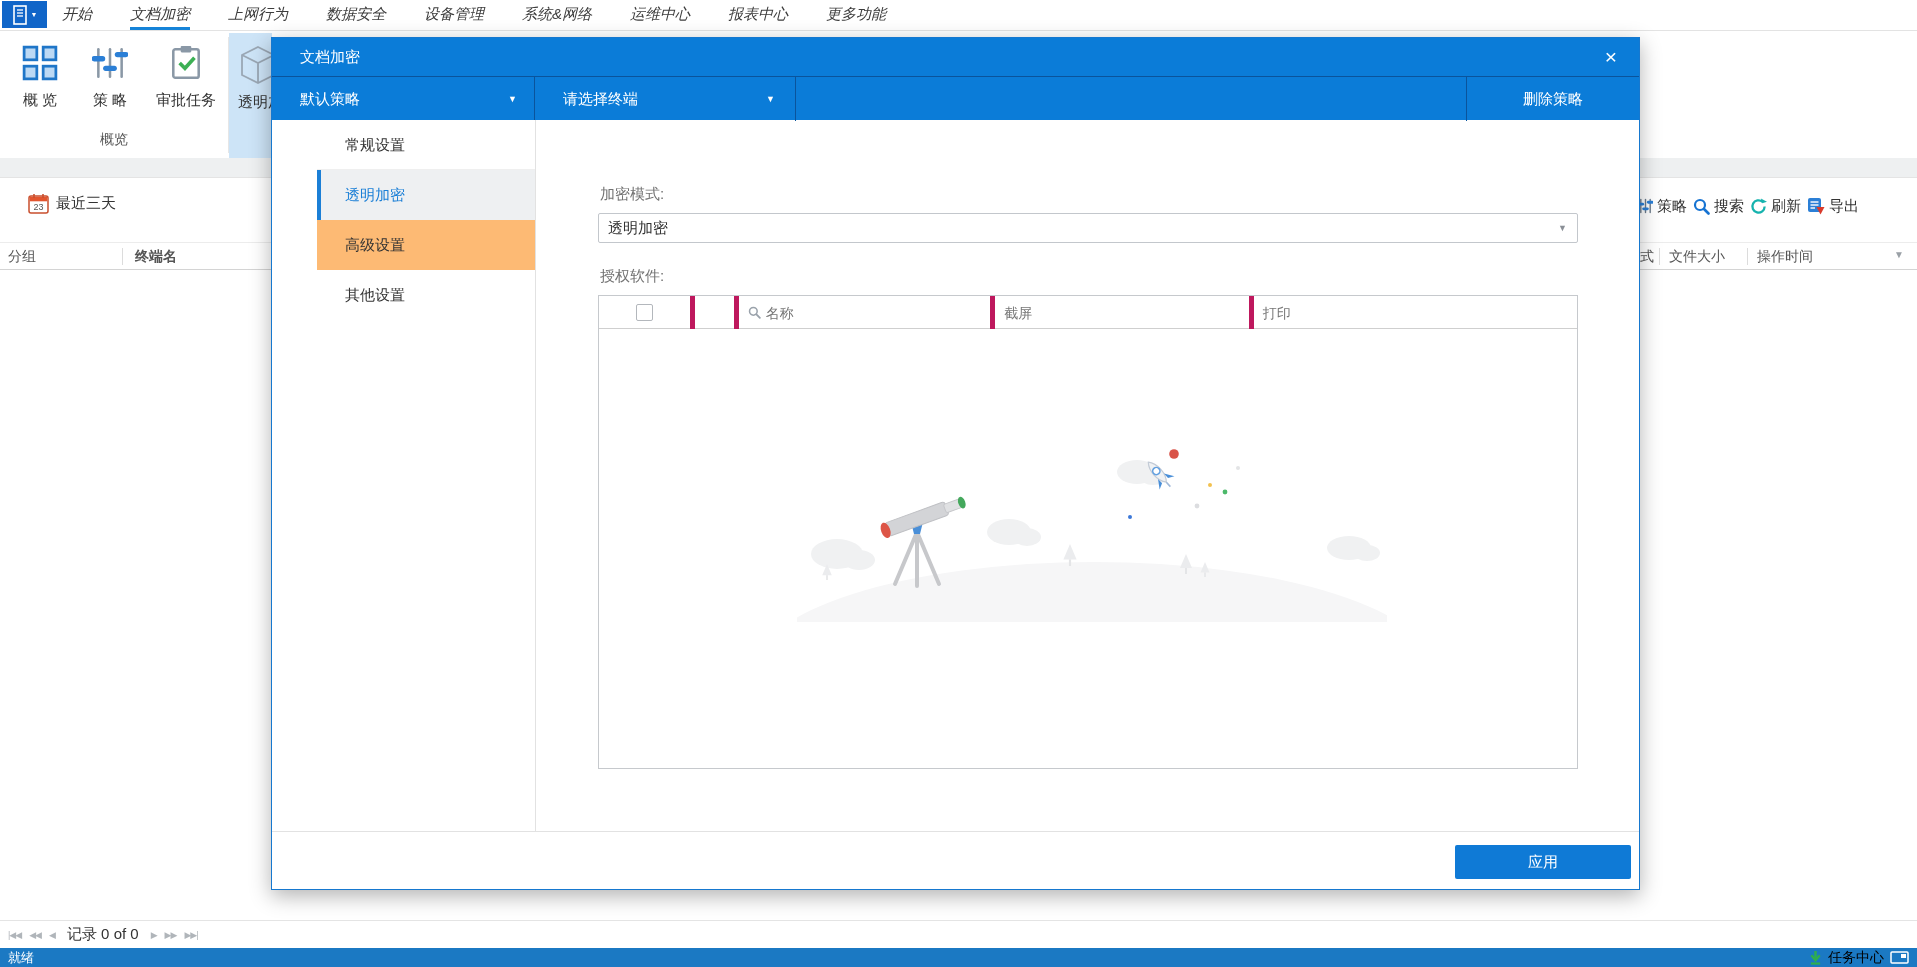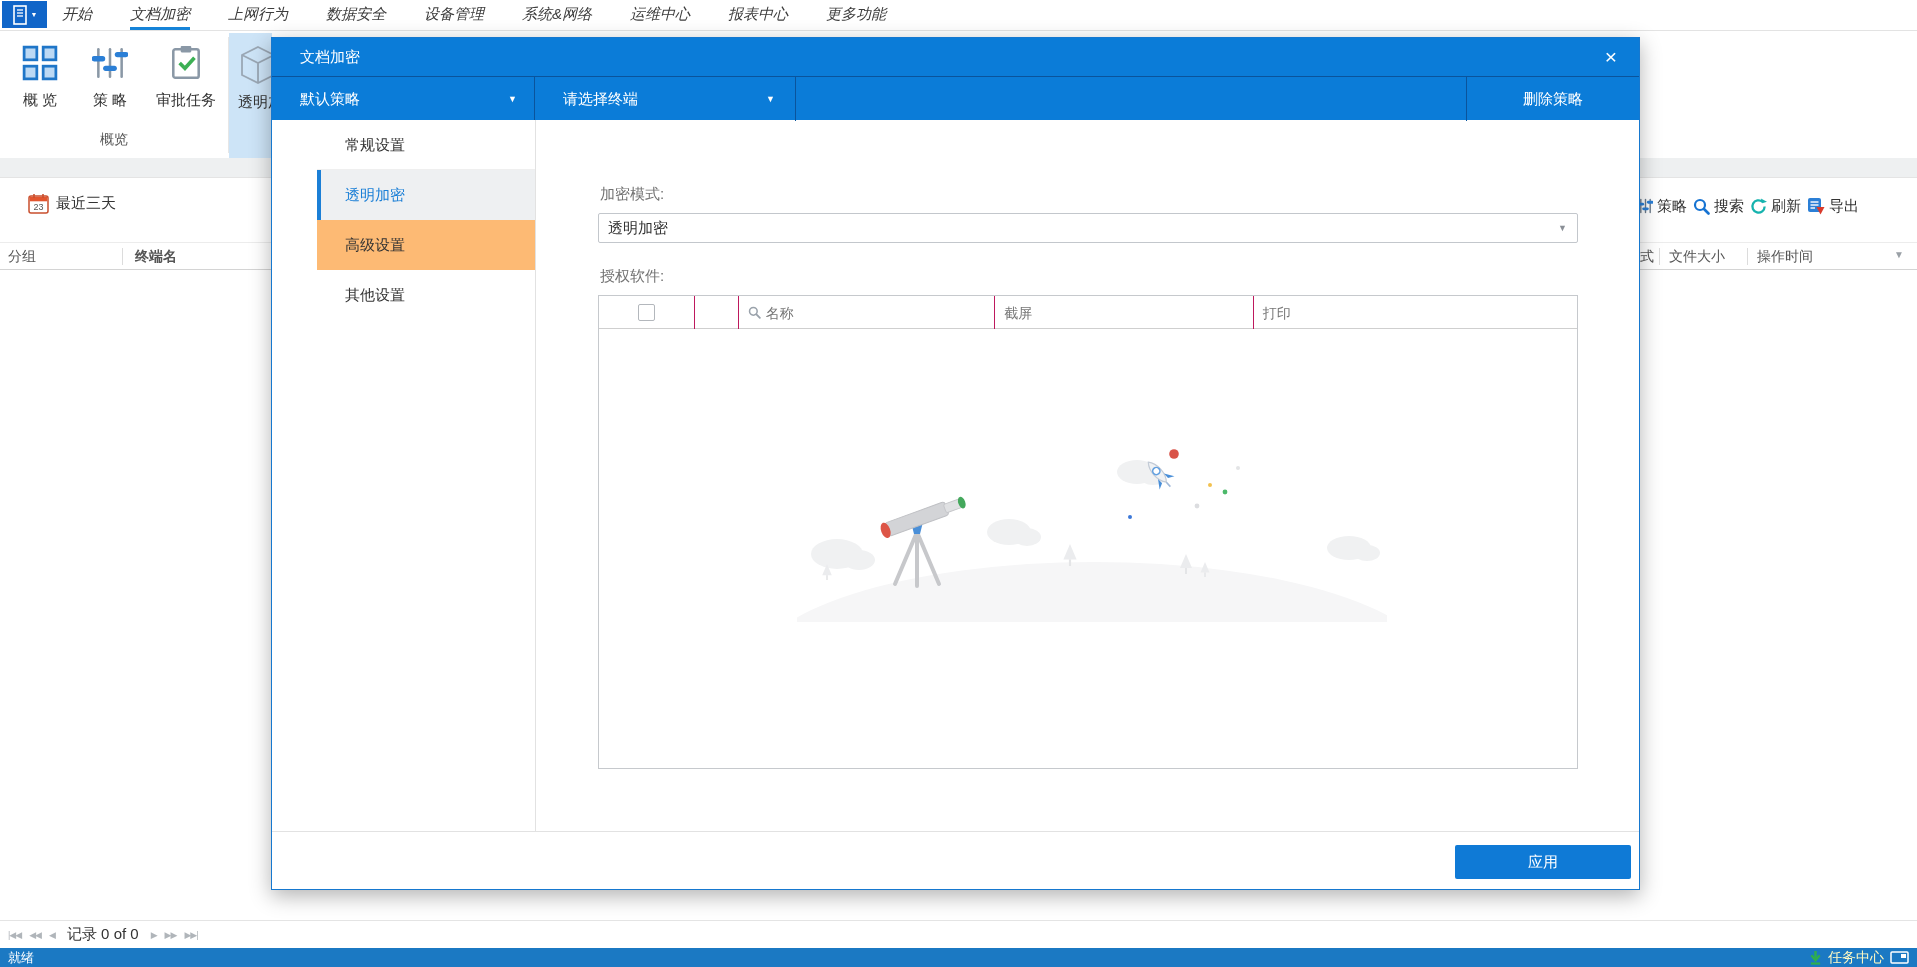--- a/index.html
+++ b/index.html
@@ -38,21 +38,21 @@
   .tool { display:flex; align-items:center; gap:4px; cursor:pointer; font-size:15px; color:#333; }
   .filter-caret { position:absolute; left:1894px; top:249px; font-size:10px; color:#9aa0a6; z-index:1; cursor:pointer; }
 
   
   .pager { position:absolute; left:0; top:920px; width:1917px; height:28px; background:#fff; border-top:1px solid #e4e4e4; display:flex; align-items:center; gap:8px; padding-left:8px; z-index:3; }
   .pg { font-size:9px; color:#b0b5ba; letter-spacing:-1px; cursor:pointer; }
   .pg-text { font-size:15px; color:#333; margin:0 4px; }
   .statusbar { position:absolute; left:0; top:948px; width:1917px; height:19px; background:#1b79c3; z-index:3; display:flex; align-items:center; }
   .status-left { color:#fff; font-size:13px; margin-left:8px; }
   .status-right { position:absolute; right:8px; display:flex; align-items:center; gap:6px; }
-  .status-right .tc { color:#fef9c3; font-size:14px; cursor:pointer; }
+  .status-right .tc { color:#000000; font-size:14px; cursor:pointer; }
 
   
   .modal { position:absolute; left:271px; top:37px; width:1369px; height:853px; background:#fff; border:1px solid #1678cf; box-shadow:0 6px 20px rgba(0,0,0,.3); z-index:5; }
   .m-title { position:absolute; left:0; top:0; width:100%; height:38px; background:#0b7cd8; }
   .m-title .t { position:absolute; left:28px; top:0; line-height:38px; color:#fff; font-size:15px; }
   .m-close { position:absolute; right:22px; top:7px; color:#fff; font-size:21px; font-weight:300; cursor:pointer; line-height:24px; }
   .m-row2 { position:absolute; left:0; top:38px; width:100%; height:44px; background:#0b7cd8; border-top:1px solid #0a549c; }
   .m-dd { position:absolute; top:0; height:44px; color:#fff; font-size:15px; line-height:43px; cursor:pointer; border-right:1px solid #0a549c; }
   .m-dd .lab { margin-left:28px; }
   .m-dd .car { position:absolute; font-size:9px; top:1px; }
@@ -60,21 +60,21 @@
   .m-side { position:absolute; left:0; top:82px; width:263px;padding-left:45px; }
   .m-item { height:50px; line-height:50px; padding-left:28px; font-size:15px; color:#333; cursor:pointer; background:#fff; border-bottom:1px solid #efefef; }
   .m-item.sel { background:#eef0f2; color:#1b7fd6; border-left:4px solid #1b7fd6; padding-left:24px; border-bottom:none; }
   .m-item.shade { background:#fdba74; border-bottom:none; }
   .m-vline { position:absolute; left:263px; top:82px; width:1px; height:711px; background:#e2e2e2; }
   .m-label { position:absolute; left:328px; font-size:15px; color:#737373; }
   .m-select { position:absolute; left:326px; top:175px; width:980px; height:30px; border:1px solid #c3c7cc; border-radius:2px; line-height:28px; padding-left:9px; font-size:15px; color:#333; cursor:pointer; background:#fff; }
   .m-select .car { position:absolute; right:10px; top:0; font-size:9px; color:#8a8f96; }
   .m-table { position:absolute; left:326px; top:257px; width:980px; height:474px; border:1px solid #c6c9cd; background:#fff; }
   .th-row { position:absolute; left:0; top:0; width:100%; height:33px; border-bottom:1px solid #cfcfcf; display:flex; }
-  .th { position:relative; height:33px; line-height:32px; font-size:14px; color:#777; border-right:1px solid #be185d; display:flex; align-items:center; }
+  .th { position:relative; height:33px; line-height:32px; font-size:14px; color:#777; border-right:5px solid #be185d; display:flex; align-items:center; }
   .th:last-child { border-right:none; }
   .cbx { width:17px; height:17px; border:1px solid #b3b7bc; border-radius:2px; margin:auto; cursor:pointer; background:#fff; }
   .m-footline { position:absolute; left:0; top:793px; width:100%; height:1px; background:#e2e2e2; }
   .m-apply { position:absolute; left:1183px; top:807px; width:176px; height:34px; background:#0f7ad6; color:#fff; font-size:15px; text-align:center; line-height:34px; border-radius:2px; cursor:pointer; }
   .illus { position:absolute; left:198px; top:136px; }
 </style>
 </head>
 <body>
 
 <div id="screen">

